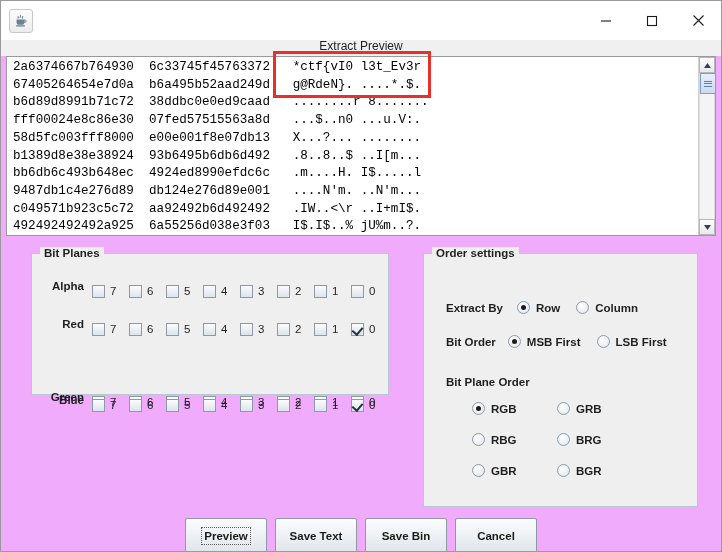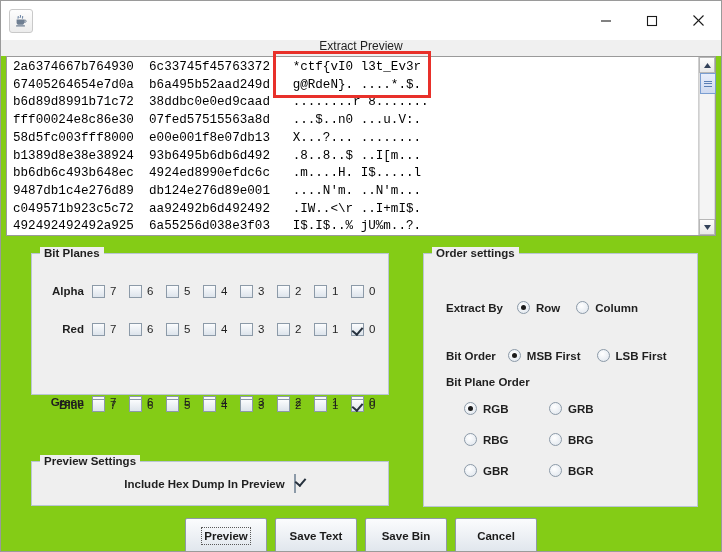--- a/index.html
+++ b/index.html
@@ -5,21 +5,21 @@
   html, body {
     margin: 0; padding: 0;
     width: 722px; height: 552px;
     overflow: hidden;
     background: #ffffff;
     font-family: "Liberation Sans", sans-serif;
   }
   #app {
     position: relative;
     width: 722px; height: 552px;
-    background: #84cc16;
+    background: #f0abfc;
     box-sizing: border-box;
     border: 1px solid #9a9a9a;
     overflow: hidden;
   }
 
   
   .titlebar {
     position: absolute; left: 0; top: 0;
     width: 720px; height: 39px;
     background: #ffffff;
@@ -142,21 +142,21 @@
   }
 
   #bitplanes { left: 30px; top: 252px; width: 358px; height: 142px; }
   #ordersettings { left: 422px; top: 252px; width: 275px; height: 254px; }
   #previewsettings { left: 30px; top: 460px; width: 358px; height: 45px; }
 
   
   .bp-row {
     position: absolute; left: 0; width: 100%;
     height: 22px;
-    display: flex; align-items: center;
+    display: flex; 
   }
   .bp-label {
     width: 88px; text-align: right; padding-right: 8px;
     font-size: 11.5px; font-weight: bold; color: #1f1f1f;
   }
   .bp-cells { display: flex; }
   .bp-cell {
     display: flex; align-items: center;
     width: 37px;
   }
@@ -206,21 +206,21 @@
   .os-label {
     font-size: 11.5px; font-weight: bold; color: #1f1f1f;
   }
   .os-row { position: absolute; display: flex; align-items: center; margin-top: 15px; }
 
   .bpo-title {
     position: absolute; left: 22px; top: 122px;
     font-size: 11.5px; font-weight: bold; color: #1f1f1f;
   }
   .bpo-grid {
-    position: absolute; left: 40px; top: 148px;
+    position: absolute; left: 48px; top: 148px;
     display: grid;
     grid-template-columns: 85px 85px;
     grid-row-gap: 18px;
   }
 
   
   .ps-row {
     position: absolute; left: 0; top: 13px; width: 100%;
     display: flex; align-items: center; justify-content: center;
   }
@@ -489,21 +489,21 @@
             <span class="rb checked"></span>
             <span class="rl">Row</span>
           </span>
           <span class="radio-item">
             <span class="rb"></span>
             <span class="rl">Column</span>
           </span>
         </span>
     </div>
 
-    <div class="os-row" style="left:22px; top:80px;">
+    <div class="os-row" style="left:22px; top:66px;">
       <span class="os-label">Bit Order</span>
       <span style="width:12px"></span>
       <span id="bit-order-opts" style="display:flex; gap:16px;text-align:right;">
           <span class="radio-item">
             <span class="rb checked"></span>
             <span class="rl">MSB First</span>
           </span>
           <span class="radio-item">
             <span class="rb"></span>
             <span class="rl">LSB First</span>
@@ -533,27 +533,20 @@
           <span class="rb"></span>
           <span class="rl">GBR</span>
         </span>
         <span class="radio-item">
           <span class="rb"></span>
           <span class="rl">BGR</span>
         </span>
       </div>
   </div>
 
-  <div class="group" id="previewsettings">
-    <div class="legend">Preview Settings</div>
-    <div class="ps-row">
-      <span class="ps-label">Include Hex Dump In Preview</span>
-      <span id="ps-cb"><span class="cb checked"></span></span>
-    </div>
-  </div>
 
   <div class="btnbar" id="btnbar">
       <div class="btn focused">
         <span class="lbl">Preview</span>
       </div>
       <div class="btn">
         <span class="lbl">Save Text</span>
       </div>
       <div class="btn">
         <span class="lbl">Save Bin</span>

